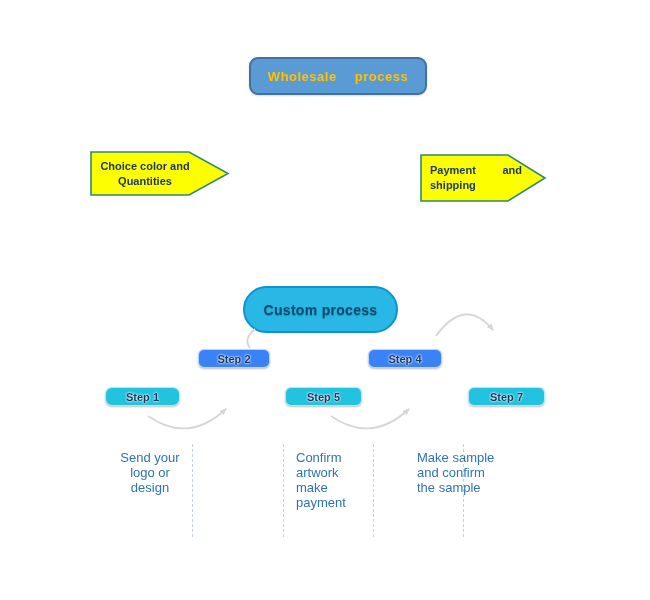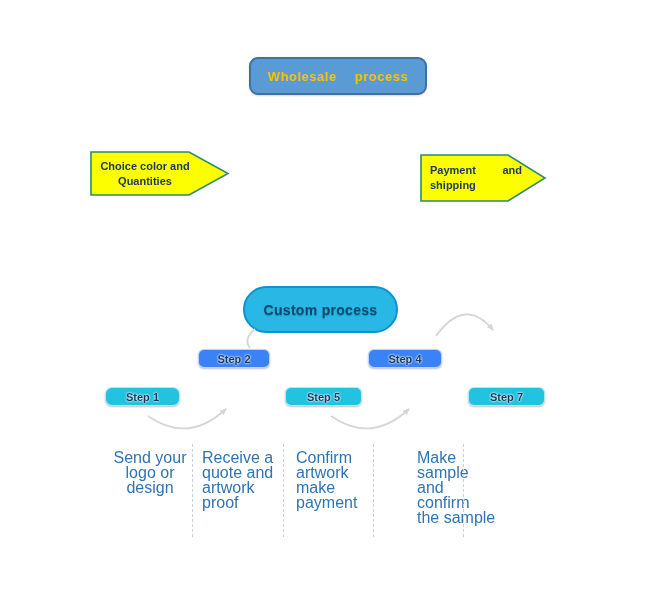--- a/index.html
+++ b/index.html
@@ -78,21 +78,21 @@
   .step-cyan  { background: #21C3DF; }
   .step-green { background: #3b82f6; }
   
   #arcs { position:absolute; left:0; top:0; width:650px; height:600px; pointer-events:none; }
   .arc { fill:none; stroke:#D6D6D6; stroke-width:1.8; }
   
   .caption {
     position: absolute;
     top: 450px;
     color: #2E74B5;
-    font-size: 16px;
+    font-size: 13px;
     line-height: 15px;
     text-align: left;
   }
   .caption-center { text-align: center; }
   .divider {
     position: absolute;
     top: 444px;
     height: 93px;
     width: 0;
     border-left: 1px dashed #C6D3DF;
@@ -154,21 +154,20 @@
     <span>Step 5</span>
   </div>
   <div class="step step-green" style="left:368px; top:349px; width:74px;">
     <span>Step 4</span>
   </div>
   <div class="step step-cyan" style="left:468px; top:387px; width:77px;">
     <span>Step 7</span>
   </div>
 
   <div class="caption caption-center" style="left:112px; width:76px;">Send your<br>logo or<br>design</div>
-  <div class="caption" style="left:202px; width:80px;">Receive a<br>quote and<br>artwork proof</div>
   <div class="caption" style="left:296px; width:70px;">Confirm<br>artwork<br>make<br>payment</div>
   <div class="caption" style="left:385px; width:82px;margin-left:32px;">Make sample<br>and confirm<br>the sample</div>
 
   <div class="divider" style="left:192px;"></div>
   <div class="divider" style="left:283px;"></div>
   <div class="divider" style="left:373px;"></div>
   <div class="divider" style="left:463px;"></div>
 
 </div>
 

